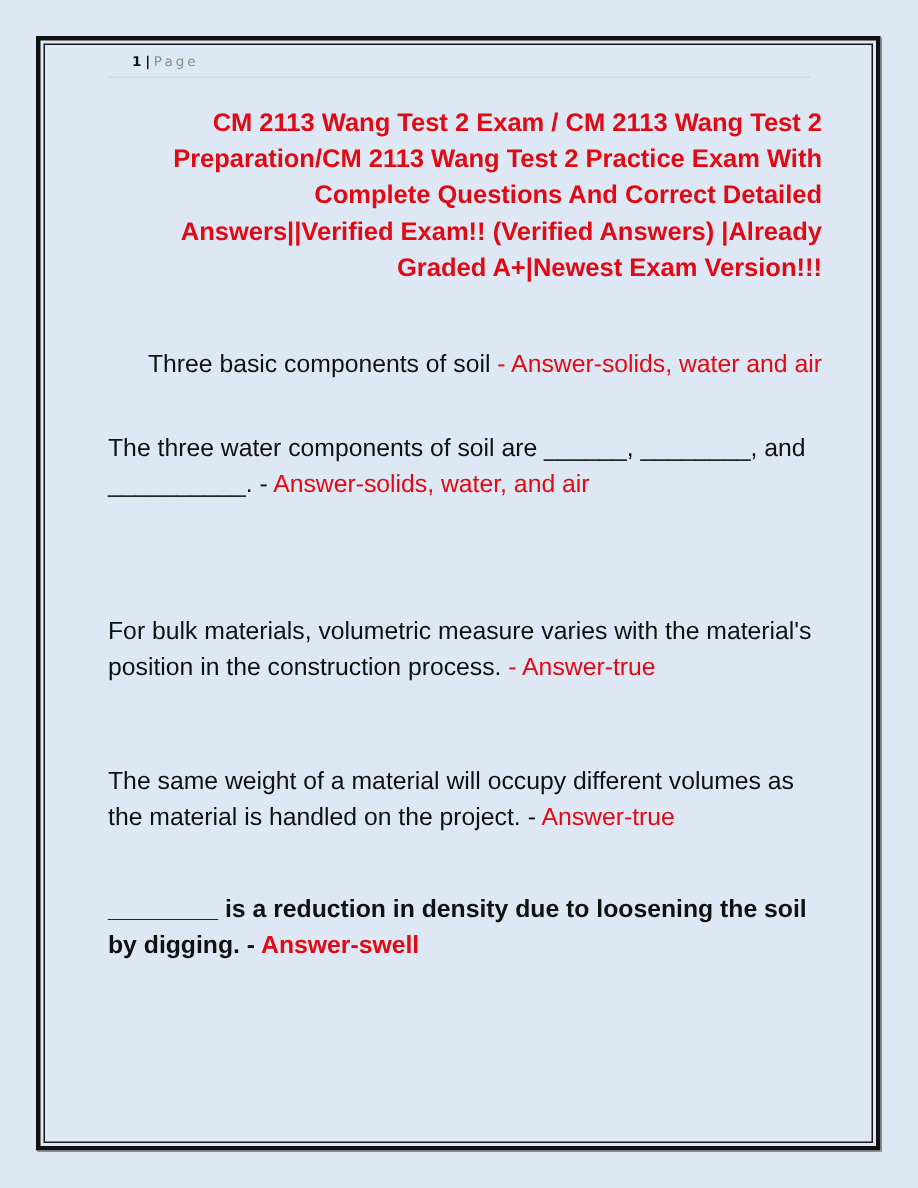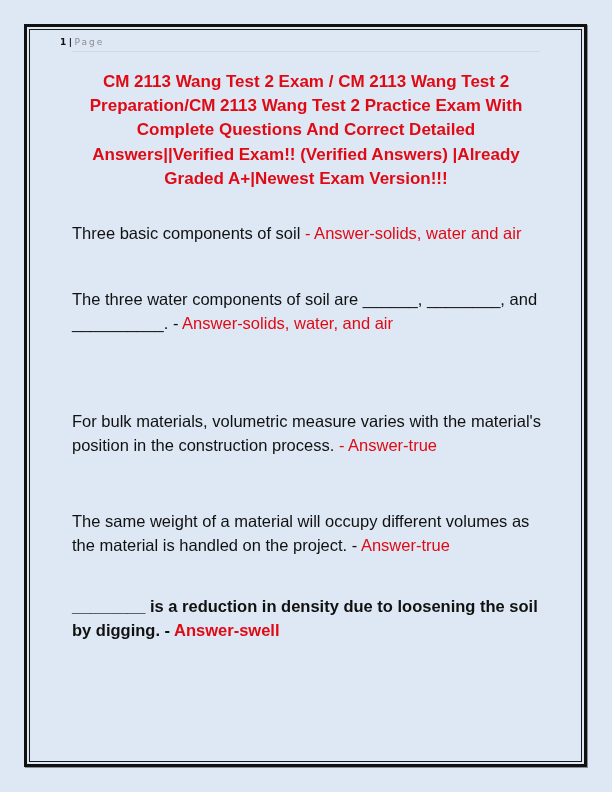--- a/index.html
+++ b/index.html
@@ -26,21 +26,21 @@
     .page-frame-inner {
       position: absolute;
       left: 2px;
       top: 2px;
       right: 2px;
       bottom: 2px;
       border: 1px solid #1a1a1a;
     }
     .page-header {
       position: absolute;
-      left: 60px;
+      left: 88px;
       top: 37px;
       font-family: "DejaVu Sans", sans-serif;
       font-size: 9px;
       color: #222;
       letter-spacing: 0.5px;
     }
     .page-header .num {
       font-weight: bold;
       color: #111;
     }
@@ -59,38 +59,38 @@
       top: 51px;
       width: 468px;
       height: 1px;
       background: #cfd9e4;
     }
     .title {
       position: absolute;
       left: 64px;
       top: 70px;
       width: 484px;
-      text-align: center;
+      text-align: right;
       color: #e00a14;
       font-weight: bold;
       font-size: 17px;
       line-height: 24.2px;
     }
     .qa {
       position: absolute;
       left: 72px;
       width: 476px;
       font-size: 16.5px;
       line-height: 24px;
       color: #111111;
     }
     .ans {
       color: #e00a14;
     }
-    #qa-1 { top: 221px; }
+    #qa-1 { top: 231px; text-align: right; }
     #qa-2 { top: 287px; }
     #qa-3 { top: 409px; }
     #qa-4 { top: 509px; }
     #qa-5 { top: 594px; font-weight: bold; }
   </style>
 </head>
 <body>
 
 <div class="page-frame">
   <div class="page-frame-inner"></div>

